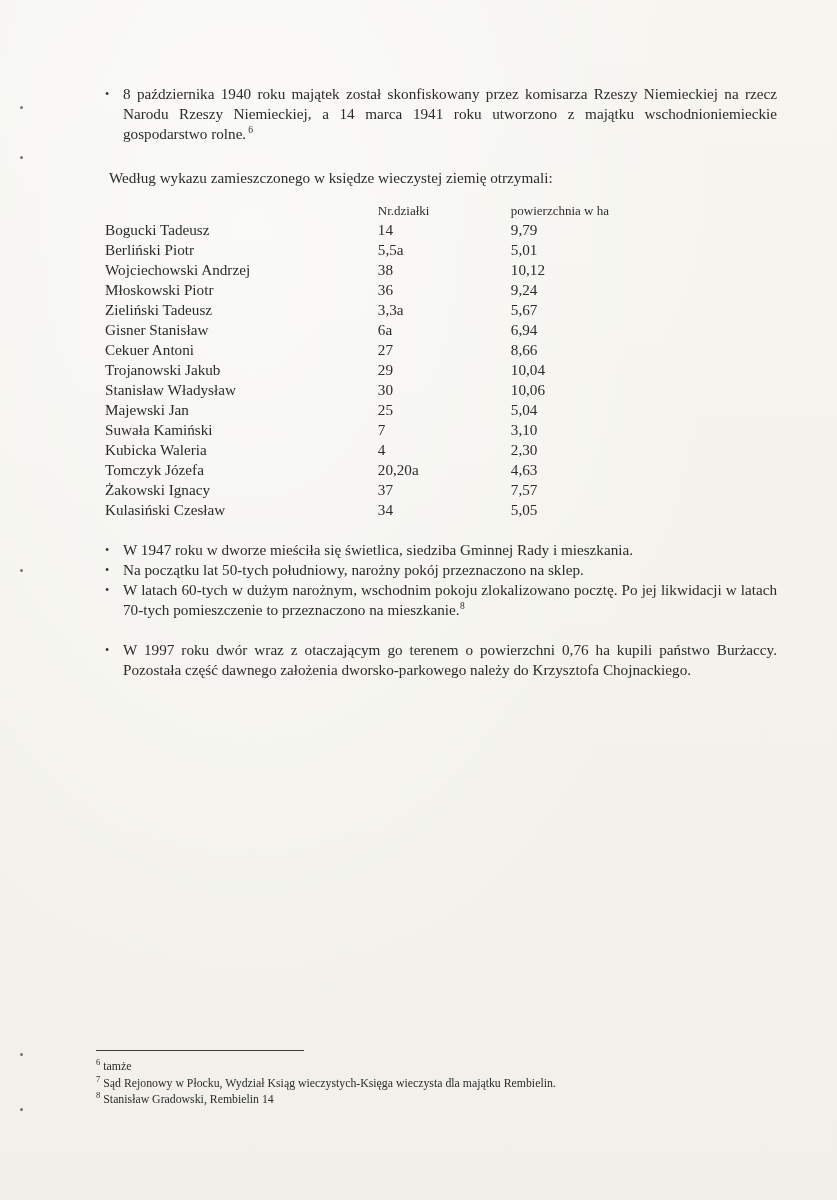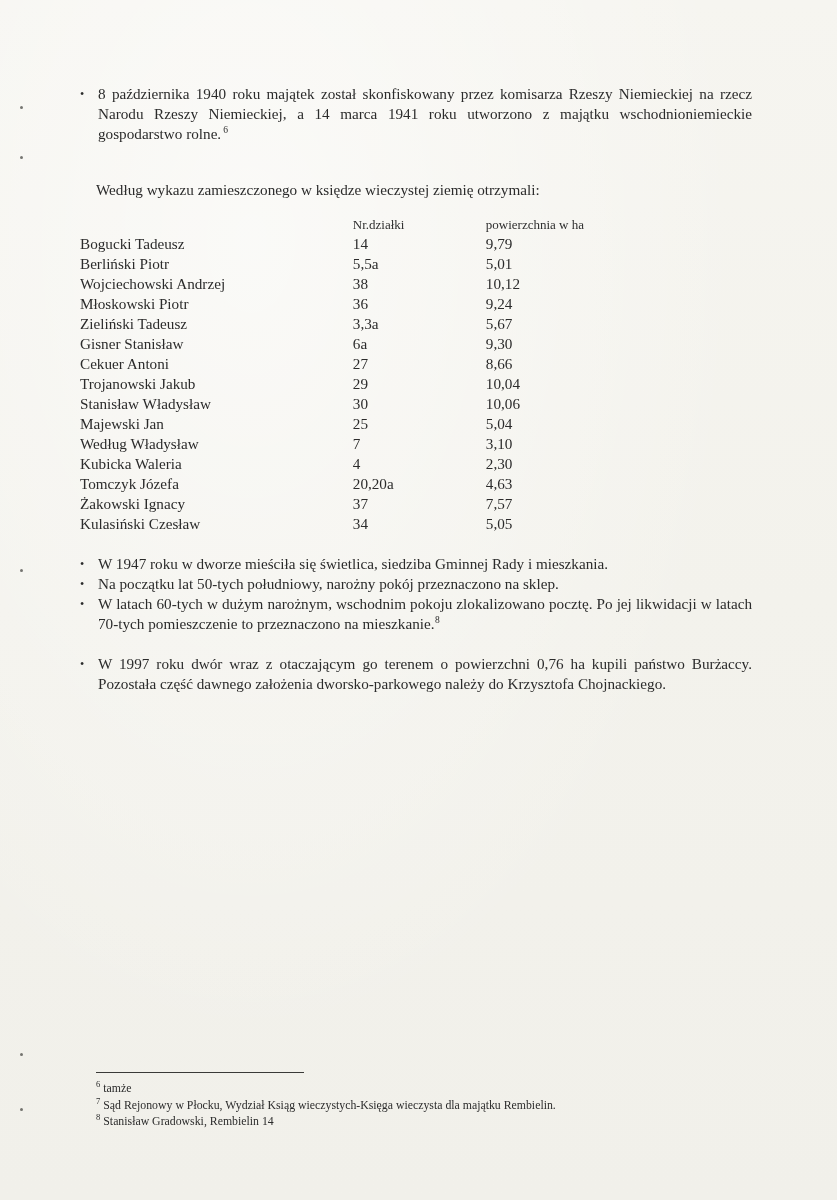--- a/index.html
+++ b/index.html
@@ -39,21 +39,21 @@
     width: 3px;
     height: 3px;
     background: #4a4a46;
     border-radius: 50%;
     opacity: 0.75;
   }
 
   
   .content {
     position: absolute;
-    left: 80px;
+    left: 105px;
     top: 84px;
     width: 672px;
   }
 
   .bullet-list {
     list-style: none;
     margin: 0;
     padding: 0;
   }
 
@@ -91,21 +91,21 @@
   sup.fn-tight {
     font-size: 9.5px;
     vertical-align: super;
     line-height: 0;
     padding-left: 0.5px;
   }
 
   .lead-line {
     font-size: 15.2px;
     line-height: 20px;
-    margin: 16px;
+    margin: 4px;
     text-align: left;
   }
 
   
   .land-table {
     border-collapse: collapse;
     margin: 0;
     font-size: 15.2px;
     line-height: 20px;
     width: 100%;
@@ -132,21 +132,21 @@
   .land-table thead th.col-name { font-size: 0; }
 
   .table-wrap {
     margin-top: 14px;
   }
 
   
   .footnotes {
     position: absolute;
     left: 96px;
-    top: 1072px;
+    top: 1050px;
     width: 640px;
   }
   .footnote-rule {
     width: 208px;
     height: 1px;
     background: #3a3a38;
     margin: 0 0 7px 0;
   }
   .footnote {
     font-size: 11.8px;
@@ -220,21 +220,21 @@
               <td class="col-area">9,24</td>
             </tr>
             <tr>
               <td class="col-name">Zieliński Tadeusz</td>
               <td class="col-plot">3,3a</td>
               <td class="col-area">5,67</td>
             </tr>
             <tr>
               <td class="col-name">Gisner Stanisław</td>
               <td class="col-plot">6a</td>
-              <td class="col-area">9,30</td>
+              <td class="col-area">6,94</td>
             </tr>
             <tr>
               <td class="col-name">Cekuer Antoni</td>
               <td class="col-plot">27</td>
               <td class="col-area">8,66</td>
             </tr>
             <tr>
               <td class="col-name">Trojanowski Jakub</td>
               <td class="col-plot">29</td>
               <td class="col-area">10,04</td>
@@ -243,21 +243,21 @@
               <td class="col-name">Stanisław Władysław</td>
               <td class="col-plot">30</td>
               <td class="col-area">10,06</td>
             </tr>
             <tr>
               <td class="col-name">Majewski Jan</td>
               <td class="col-plot">25</td>
               <td class="col-area">5,04</td>
             </tr>
             <tr>
-              <td class="col-name">Według Władysław</td>
+              <td class="col-name">Suwała Kamiński</td>
               <td class="col-plot">7</td>
               <td class="col-area">3,10</td>
             </tr>
             <tr>
               <td class="col-name">Kubicka Waleria</td>
               <td class="col-plot">4</td>
               <td class="col-area">2,30</td>
             </tr>
             <tr>
               <td class="col-name">Tomczyk Józefa</td>

